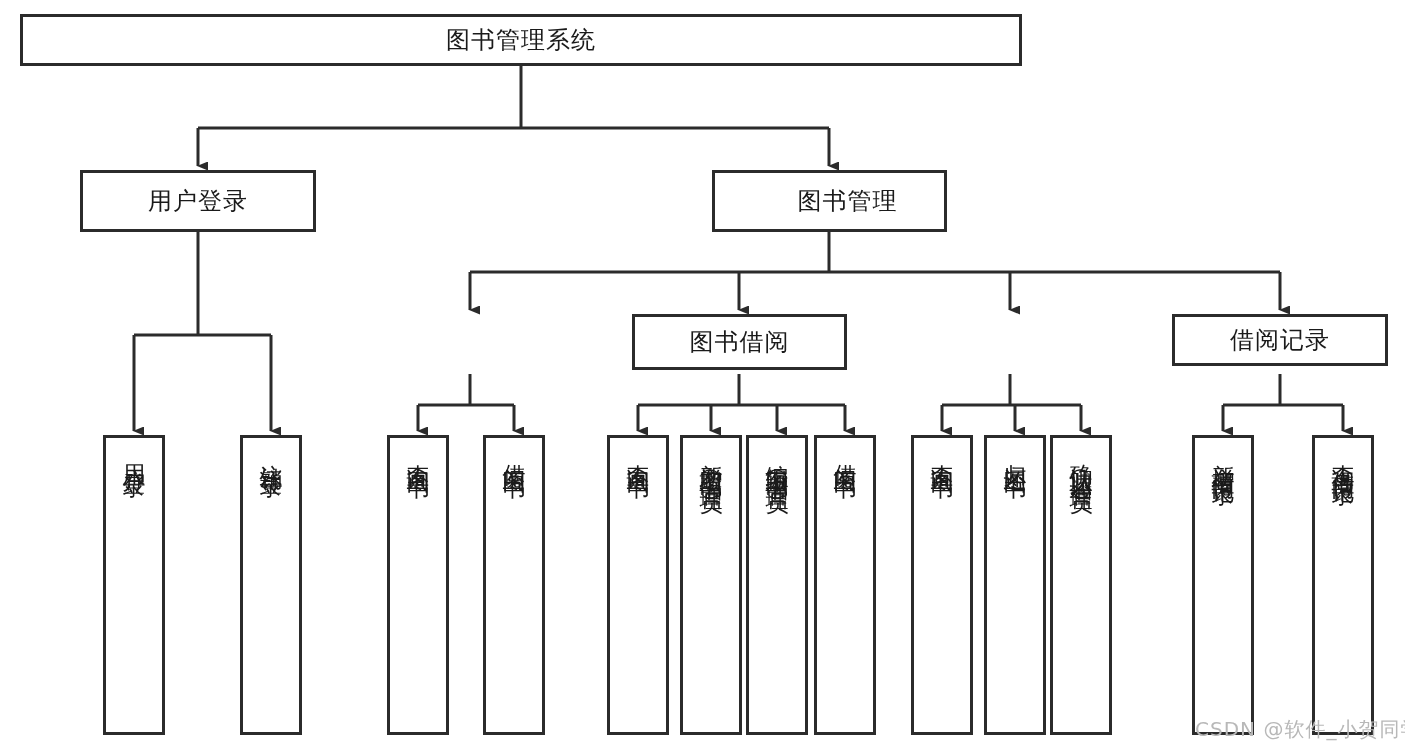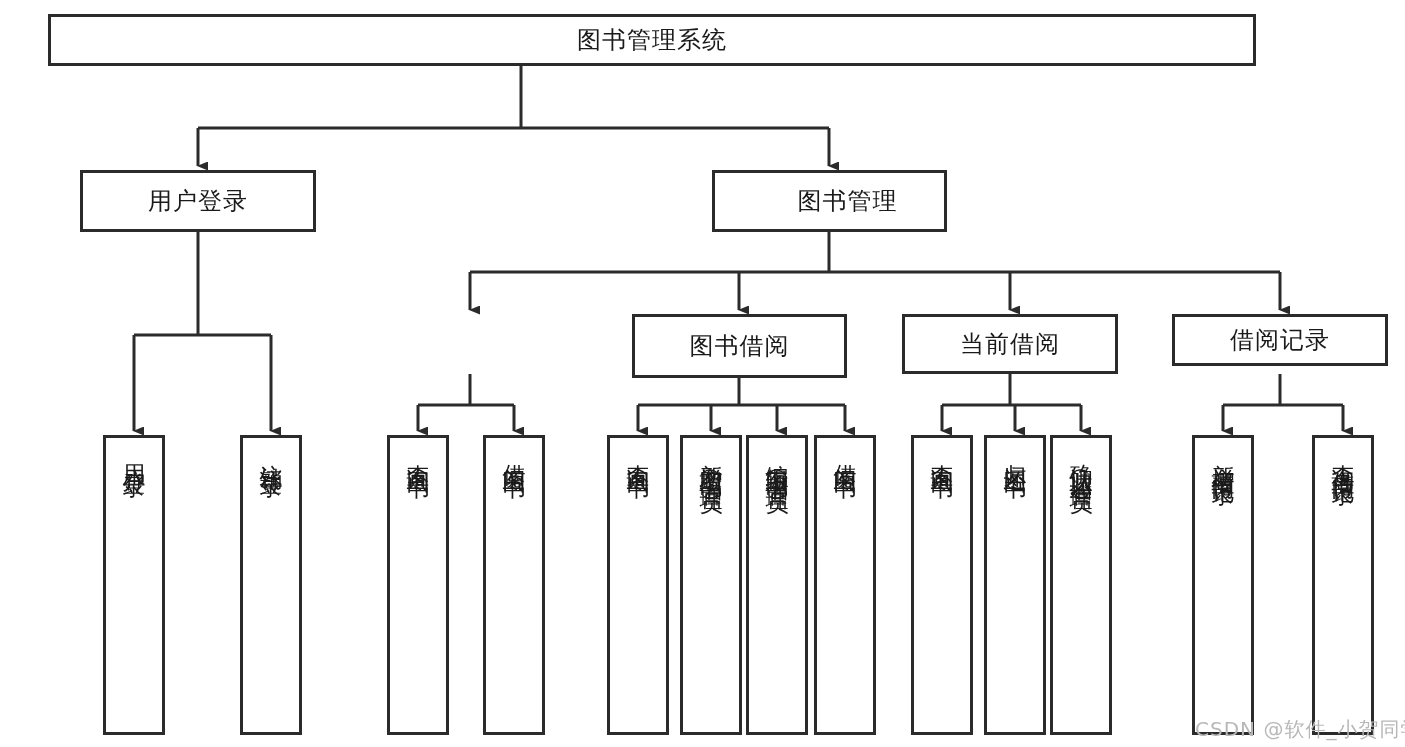--- a/index.html
+++ b/index.html
@@ -114,36 +114,33 @@
       <path d="M1015,405 L1015,431" marker-end="url(#arrowhead)"></path>
       <path d="M1081,405 L1081,431" marker-end="url(#arrowhead)"></path>
 
       <path d="M1280,374 L1280,405"></path>
       <path d="M1223,405 L1343,405"></path>
       <path d="M1223,405 L1223,431" marker-end="url(#arrowhead)"></path>
       <path d="M1343,405 L1343,431" marker-end="url(#arrowhead)"></path>
     </g>
   </svg>
 
-  <div class="node h-node" style="left:20px;top:14px;width:1208px;height:52px;margin-left:28px;">
+  <div class="node h-node" style="left:20px;top:14px;width:1002px;height:52px;">
     <span>图书管理系统</span>
   </div>
 
   <div class="node h-node" style="left:80px;top:170px;width:236px;height:62px;">
     <span>用户登录</span>
   </div>
   <div class="node h-node" style="left:712px;top:170px;width:235px;height:62px;padding-left:36px;">
     <span>图书管理</span>
   </div>
 
-  <div class="node h-node" style="left:632px;top:314px;width:215px;height:64px;">
+  <div class="node h-node" style="left:632px;top:314px;width:215px;height:56px;">
     <span>图书借阅</span>
-  </div>
-  <div class="node h-node" style="left:902px;top:314px;width:216px;height:60px;">
-    <span>当前借阅</span>
   </div>
   <div class="node h-node" style="left:1172px;top:314px;width:216px;height:52px;">
     <span>借阅记录</span>
   </div>
 
   <div class="node v-node" style="left:103px;top:435px;width:62px;height:300px;">
     <span class="v-label">用户登录</span>
   </div>
   <div class="node v-node" style="left:240px;top:435px;width:62px;height:300px;">
     <span class="v-label">注销登录</span>

